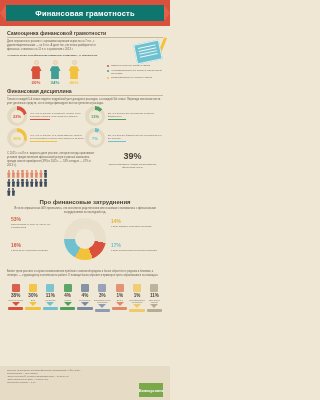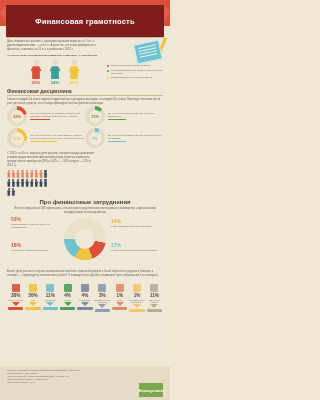--- a/index.html
+++ b/index.html
@@ -7,22 +7,22 @@
     width: 170px; height: 400px;
     font-family: "Liberation Sans", sans-serif;
     background: #efe7d4;
     overflow: hidden;
   }
   .page { position: relative; width: 170px; height: 400px; background: #f0e8d6; }
 
   
   .header { position: relative; height: 26px; background: #d9503c; }
   .ribbon {
-    position: absolute; left: 6px; right: 6px; top: 5px; height: 32px;
-    background: #7f1d1d; display: flex; align-items: center; justify-content: center;
+    position: absolute; left: 6px; right: 6px; top: 5px; height: 16px;
+    background: #0f766e; display: flex; align-items: center; justify-content: center;
   }
   .ribbon:before, .ribbon:after {
     content: ""; position: absolute; top: 0; width: 0; height: 0;
     border-top: 8px solid transparent; border-bottom: 8px solid transparent;
   }
   .ribbon:before { left: -6px; border-right: 6px solid #e2614a; }
   .ribbon:after { right: -6px; border-left: 6px solid #e2614a; }
   .ribbon-title {
     color: #fff; font-size: 7.5px; font-weight: bold; letter-spacing: .2px;
     white-space: nowrap;
@@ -346,20 +346,24 @@
           <div class="mini-person">
             <b style="background:#3e4a5c"></b>
             <i style="background:#3e4a5c"></i>
           </div>
           <div class="mini-person">
             <b style="background:#3e4a5c"></b>
             <i style="background:#3e4a5c"></i>
           </div>
         </div>
     </div>
+    <div class="s3-right">
+      <div class="big-pct">39%</div>
+      <div class="big-sub">всегда сравнивают условия предоставления финансовой услуги</div>
+    </div>
   </div>
 
   <div class="sec s4">
     <div class="h2 center">Про финансовые затруднения</div>
     <div class="p" style="text-align:center">Из всех опрошенных 46% признались, что они или их родственники или знакомые сталкивались с финансовыми затруднениями за последний год.</div>
     <div class="pie-wrap">
       <div class="pie" id="pie" style="background: conic-gradient(from -90deg, rgb(232, 224, 203) 0%, rgb(232, 224, 203) 53%, rgb(217, 80, 60) 53%, rgb(217, 80, 60) 69%, rgb(243, 194, 60) 69%, rgb(243, 194, 60) 83%, rgb(111, 193, 207) 83%, rgb(111, 193, 207) 100%);">
         <div class="hole"></div>
       </div>
       <div class="lead l1">

